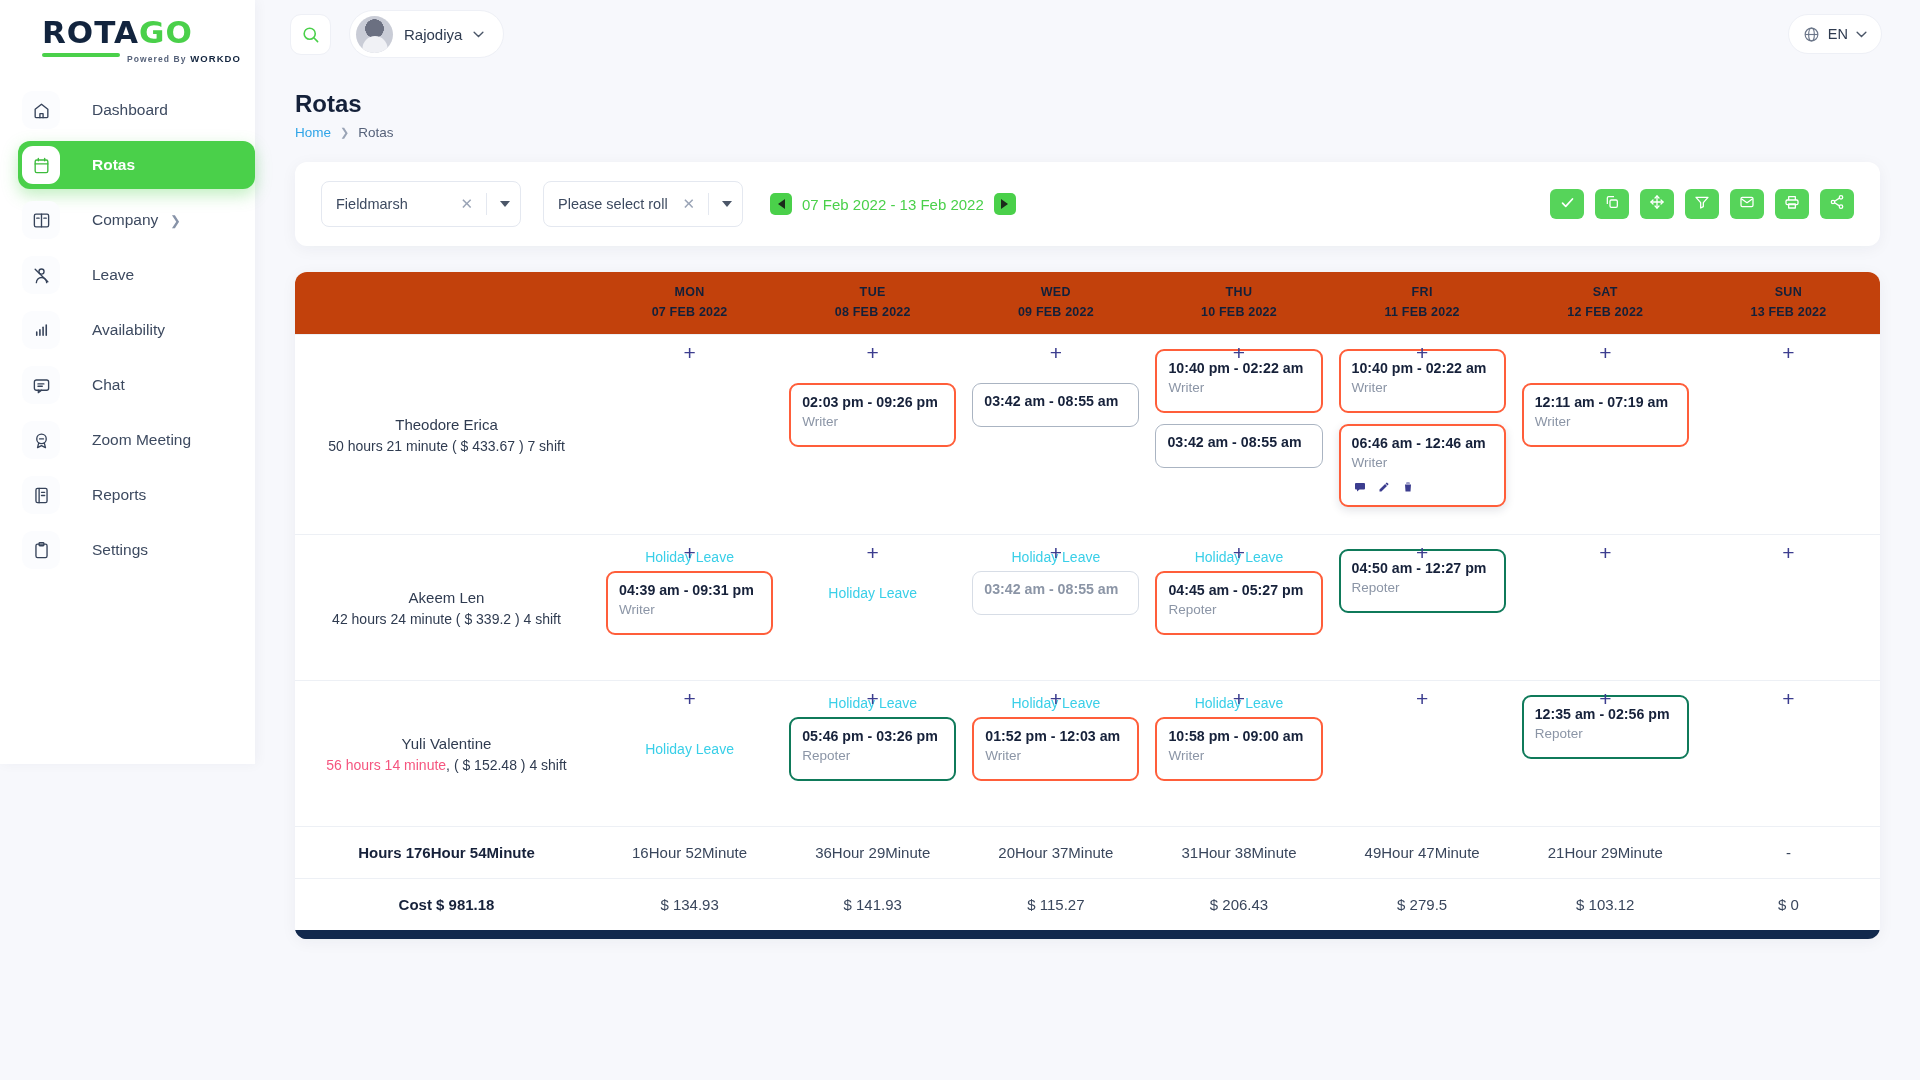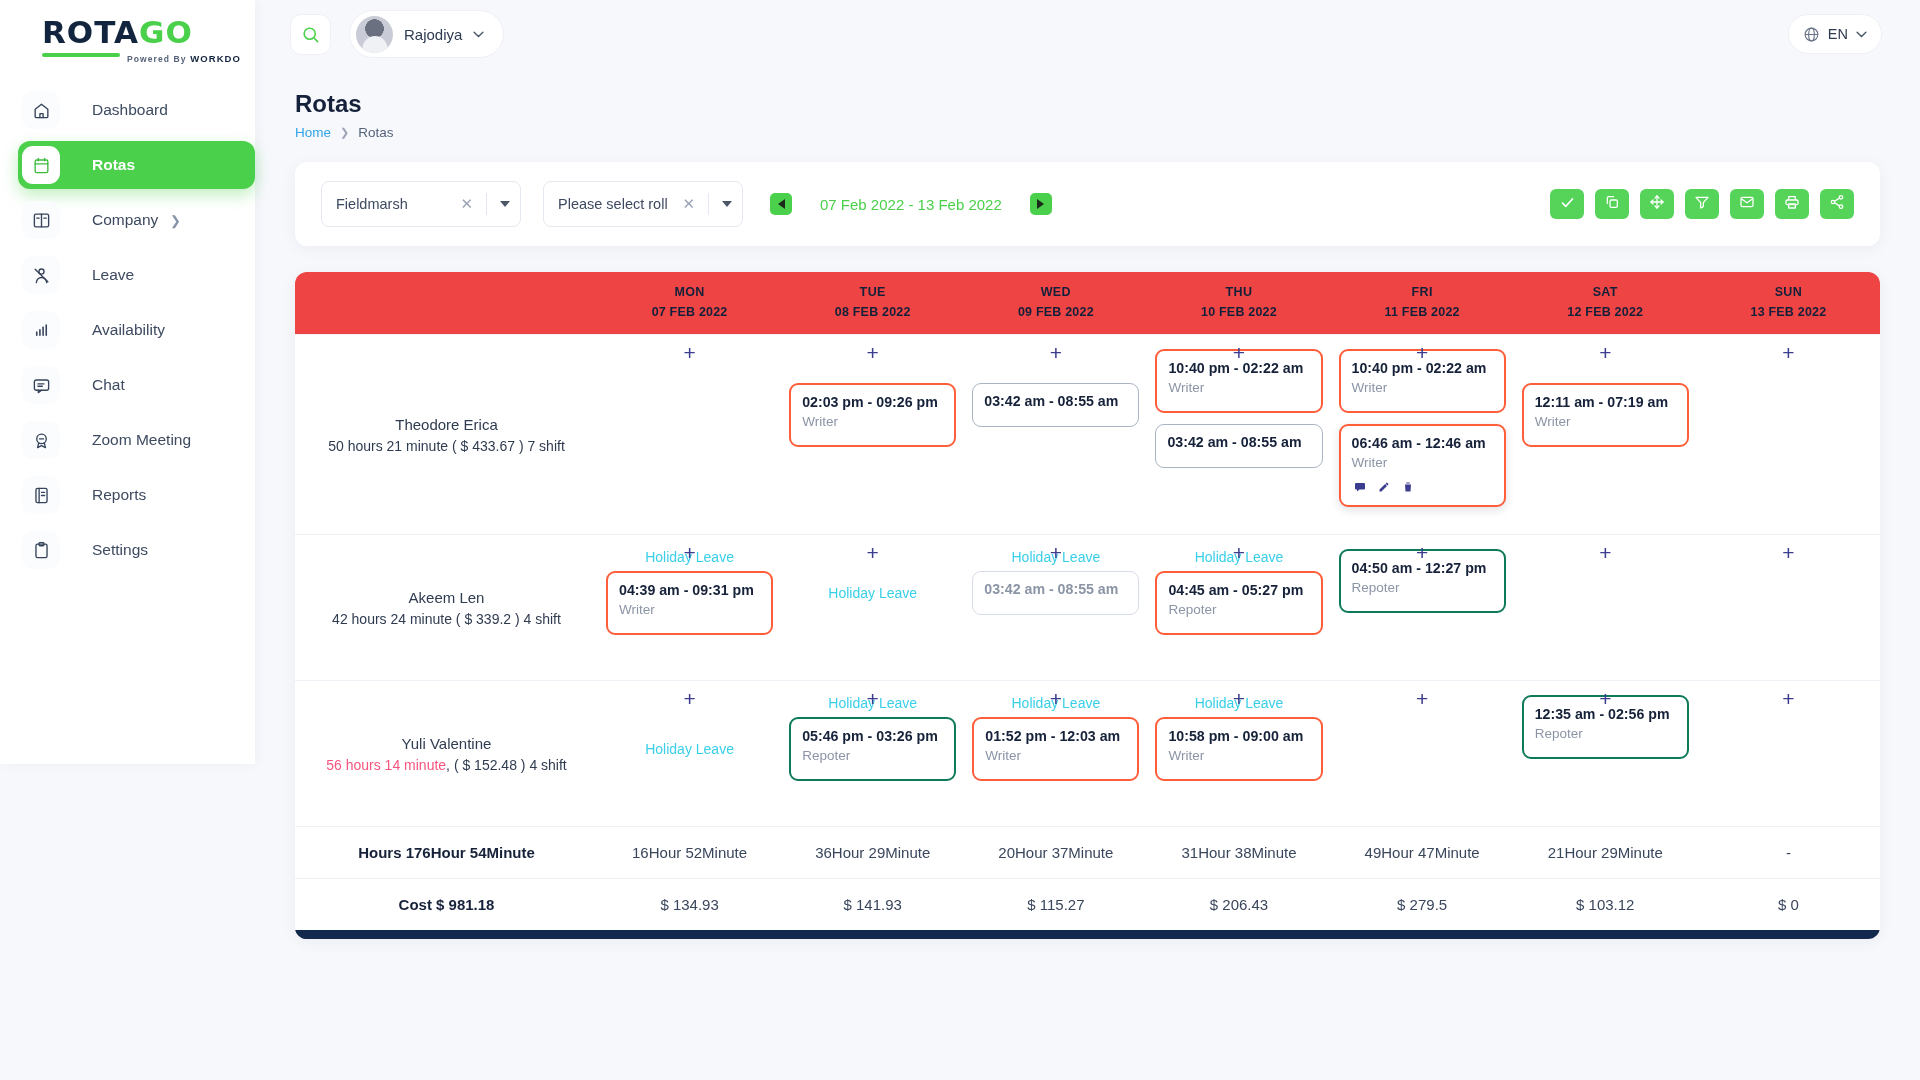--- a/index.html
+++ b/index.html
@@ -107,21 +107,21 @@
   .select {
     width: 200px; height: 46px; border: 1px solid #e4e8f0; border-radius: 8px;
     display: flex; align-items: center; padding: 0 10px 0 14px; gap: 6px; cursor: pointer;
   }
   .select + .select { margin-left: 22px; }
   .select .val { flex: 1; font-size: 14.5px; color: #3d4a60; white-space: nowrap; overflow: hidden; }
   .select .clr { color: #9aa4b6; font-size: 15px; cursor: pointer; }
   .select .divider { width: 1px; height: 22px; background: #e4e8f0; margin: 0 7px; }
   .select .caret { width: 0; height: 0; border-left: 5px solid transparent; border-right: 5px solid transparent; border-top: 6px solid #4b5668; }
 
-  .daterange { display: flex; align-items: center; gap: 28px; margin-left: 27px; }
+  .daterange { display: flex; align-items: center; gap: 10px; margin-left: 27px; }
   .arrow-btn {
     width: 22px; height: 22px; border-radius: 5px; background: #4ad04a;
     display: flex; align-items: center; justify-content: center; cursor: pointer;
   }
   .arrow-btn .tri-l { width:0;height:0;border-top:5px solid transparent;border-bottom:5px solid transparent;border-right:7px solid #1b2b1b; }
   .arrow-btn .tri-r { width:0;height:0;border-top:5px solid transparent;border-bottom:5px solid transparent;border-left:7px solid #1b2b1b; }
   .date-txt { font-size: 15px; color: #4ad04a; white-space: nowrap; }
 
   .actions { margin-left: auto; display: flex; gap: 11px; }
   .act-btn {
@@ -132,21 +132,21 @@
 
   
   .rota-card {
     margin-top: 26px; background: #fff; border-radius: 12px;
     box-shadow: 0 3px 16px rgba(20,30,60,.05);
     overflow: hidden; position: relative;
   }
   table.rota { width: 100%; border-collapse: collapse; table-layout: fixed; }
   table.rota th, table.rota td { border-bottom: 1px solid #edf0f5; }
   col.c-name { width: 303px; }
-  thead th { background: #ef4444; padding: 13px 0 15px 0; text-align: center; }
+  thead th { background: #c2410c; padding: 13px 0 15px 0; text-align: center; }
   .hdr-day { font-size: 12.5px; font-weight: 700; color: #13203a; letter-spacing: .4px; }
   .hdr-date { font-size: 12.5px; font-weight: 700; color: #13203a; margin-top: 6px; letter-spacing: .2px; }
 
   td.emp { vertical-align: middle; text-align: center; padding: 10px 18px; }
   .emp-name { font-size: 15px; color: #2f3b50; }
   .emp-meta { font-size: 14px; color: #2f3b50; margin-top: 5px; }
   .emp-meta .hot { color: #f5557f; }
 
   td.cell { vertical-align: top; position: relative; padding: 14px 8px 16px 8px; height: 146px; }
   .plus {

